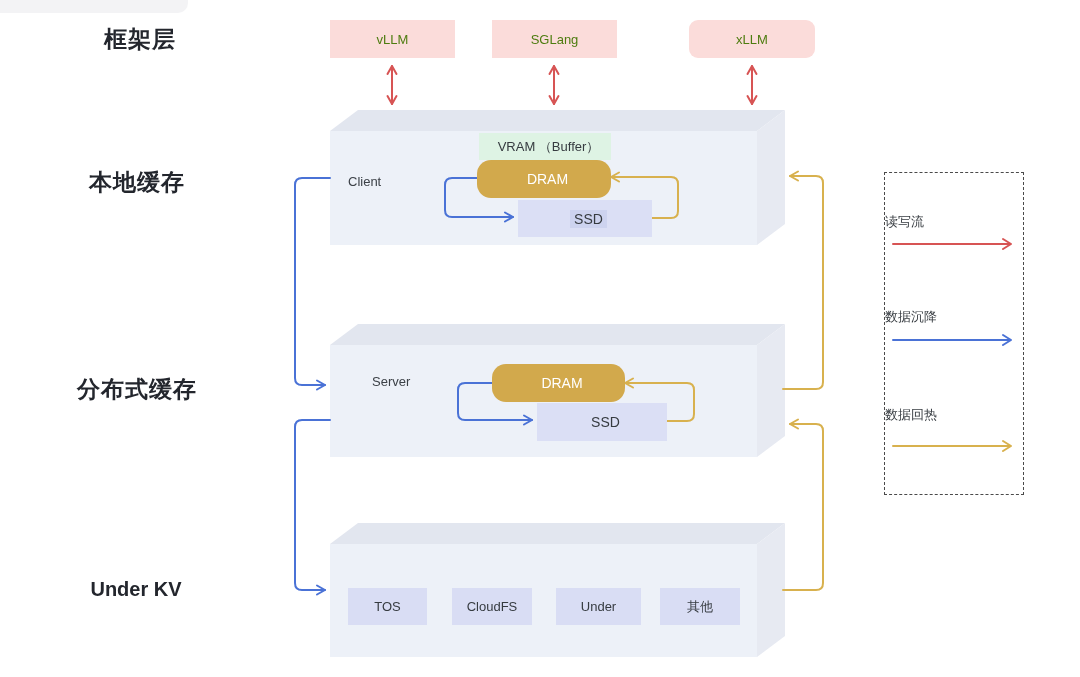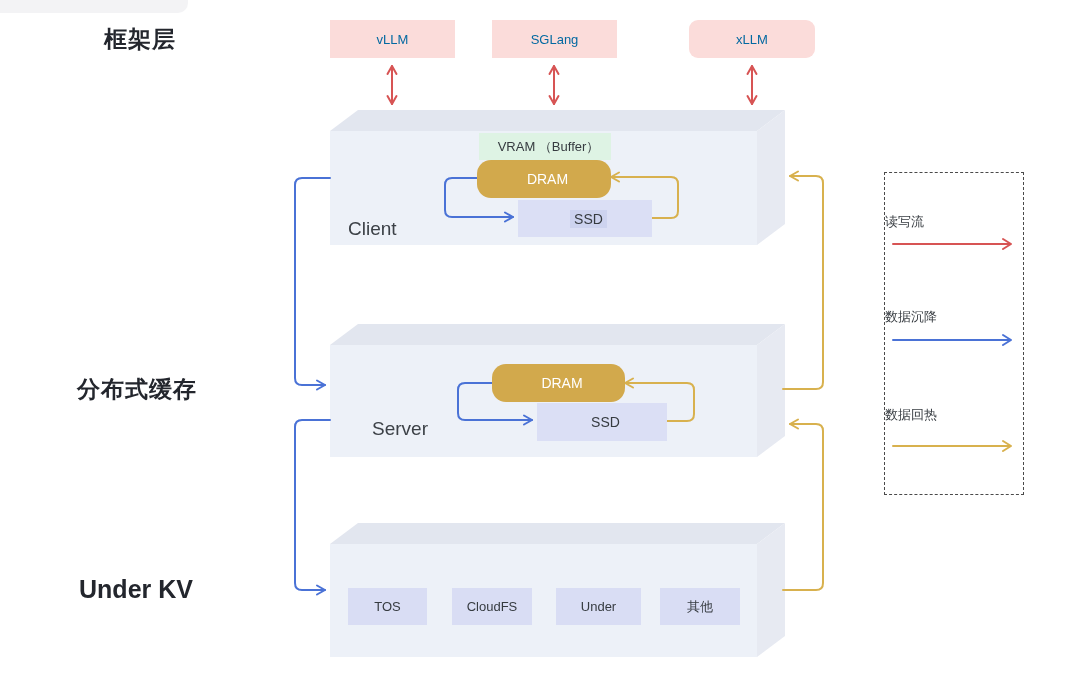--- a/index.html
+++ b/index.html
@@ -25,35 +25,35 @@
     transform: translate(-50%, -50%);
     font-weight: 700;
     color: #23262d;
     font-size: 23px;
     letter-spacing: 1px;
     white-space: nowrap;
   }
   .lbl-framework   { left: 140px; top: 39px;  }
   .lbl-local       { left: 137px; top: 182px; }
   .lbl-distributed { left: 137px; top: 389px; }
-  .lbl-underkv     { left: 136px; top: 589px; font-size: 25px; letter-spacing: 0; }
+  .lbl-underkv     { left: 136px; top: 589px; font-size: 20px; letter-spacing: 0; }
 
   
   .fw-box {
     top: 20px; height: 38px;
     background: #fbdcda;
     display: flex; align-items: center; justify-content: center;
-    font-size: 13px; color: #0369a1;
+    font-size: 13px; color: #4d7c0f;
   }
   .fw-vllm   { left: 330px; width: 125px; }
   .fw-sglang { left: 492px; width: 125px; }
   .fw-xllm   { left: 689px; width: 126px; border-radius: 9px; }
 
   
-  .layer-title { font-size: 19px; color: #3c4147; margin-top: 44px; }
+  .layer-title { font-size: 13px; color: #3c4147; }
   .client-title { left: 348px; top: 174px; }
   .server-title { left: 372px; top: 374px; }
 
   
   .mem-box {
     display: flex; align-items: center; justify-content: center;
     font-size: 14px; color: #363b40; padding-left: 7px;
   }
   .vram-box   { left: 479px; top: 133px; width: 125px; height: 27px; background: #def3e4; font-size: 13px; }
   .dram-box   { background: #d2a94c; color: #ffffff; border-radius: 14px; }
@@ -144,20 +144,21 @@
 
     <g stroke="#d8b14e" stroke-width="2" fill="none" stroke-linecap="round">
       <path d="M645,218 L671,218 Q678,218 678,211 L678,184 Q678,177 671,177 L611,177" marker-end="url(#mGold)"></path>
       <path d="M660,421 L687,421 Q694,421 694,414 L694,390 Q694,383 687,383 L625,383" marker-end="url(#mGold)"></path>
       <path d="M783,389 L816,389 Q823,389 823,382 L823,183 Q823,176 816,176 L790,176" marker-end="url(#mGold)"></path>
       <path d="M783,590 L816,590 Q823,590 823,583 L823,431 Q823,424 816,424 L790,424" marker-end="url(#mGold)"></path>
     </g>
   </svg>
 
   <div class="abs row-label lbl-framework">框架层</div>
+  <div class="abs row-label lbl-local">本地缓存</div>
   <div class="abs row-label lbl-distributed">分布式缓存</div>
   <div class="abs row-label lbl-underkv">Under KV</div>
 
   <div class="abs fw-box fw-vllm">vLLM</div>
   <div class="abs fw-box fw-sglang">SGLang</div>
   <div class="abs fw-box fw-xllm">xLLM</div>
 
   <div class="abs layer-title client-title">Client</div>
   <div class="abs mem-box vram-box">VRAM （Buffer）</div>
   <div class="abs mem-box dram-box dram-client">DRAM</div>

